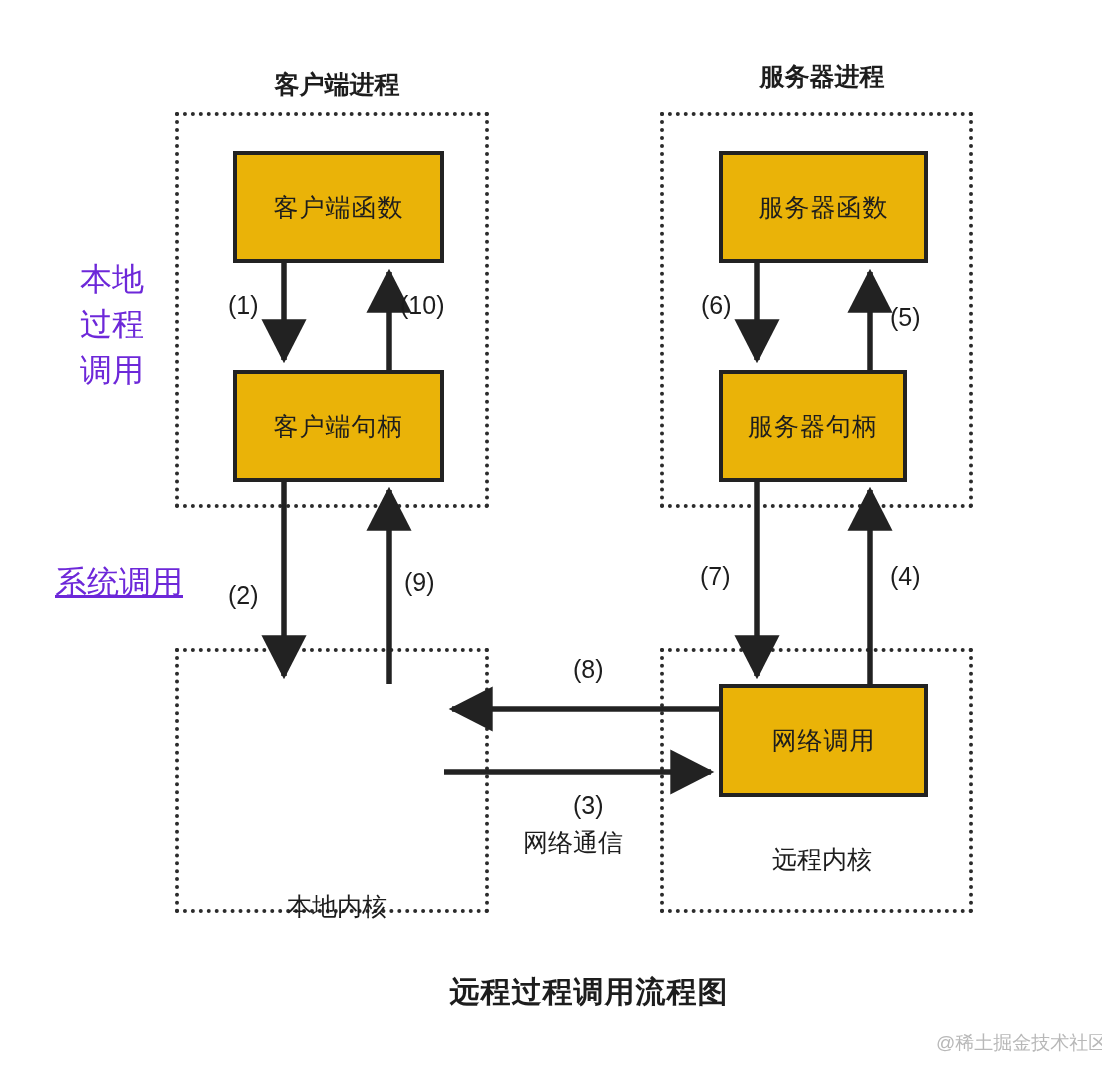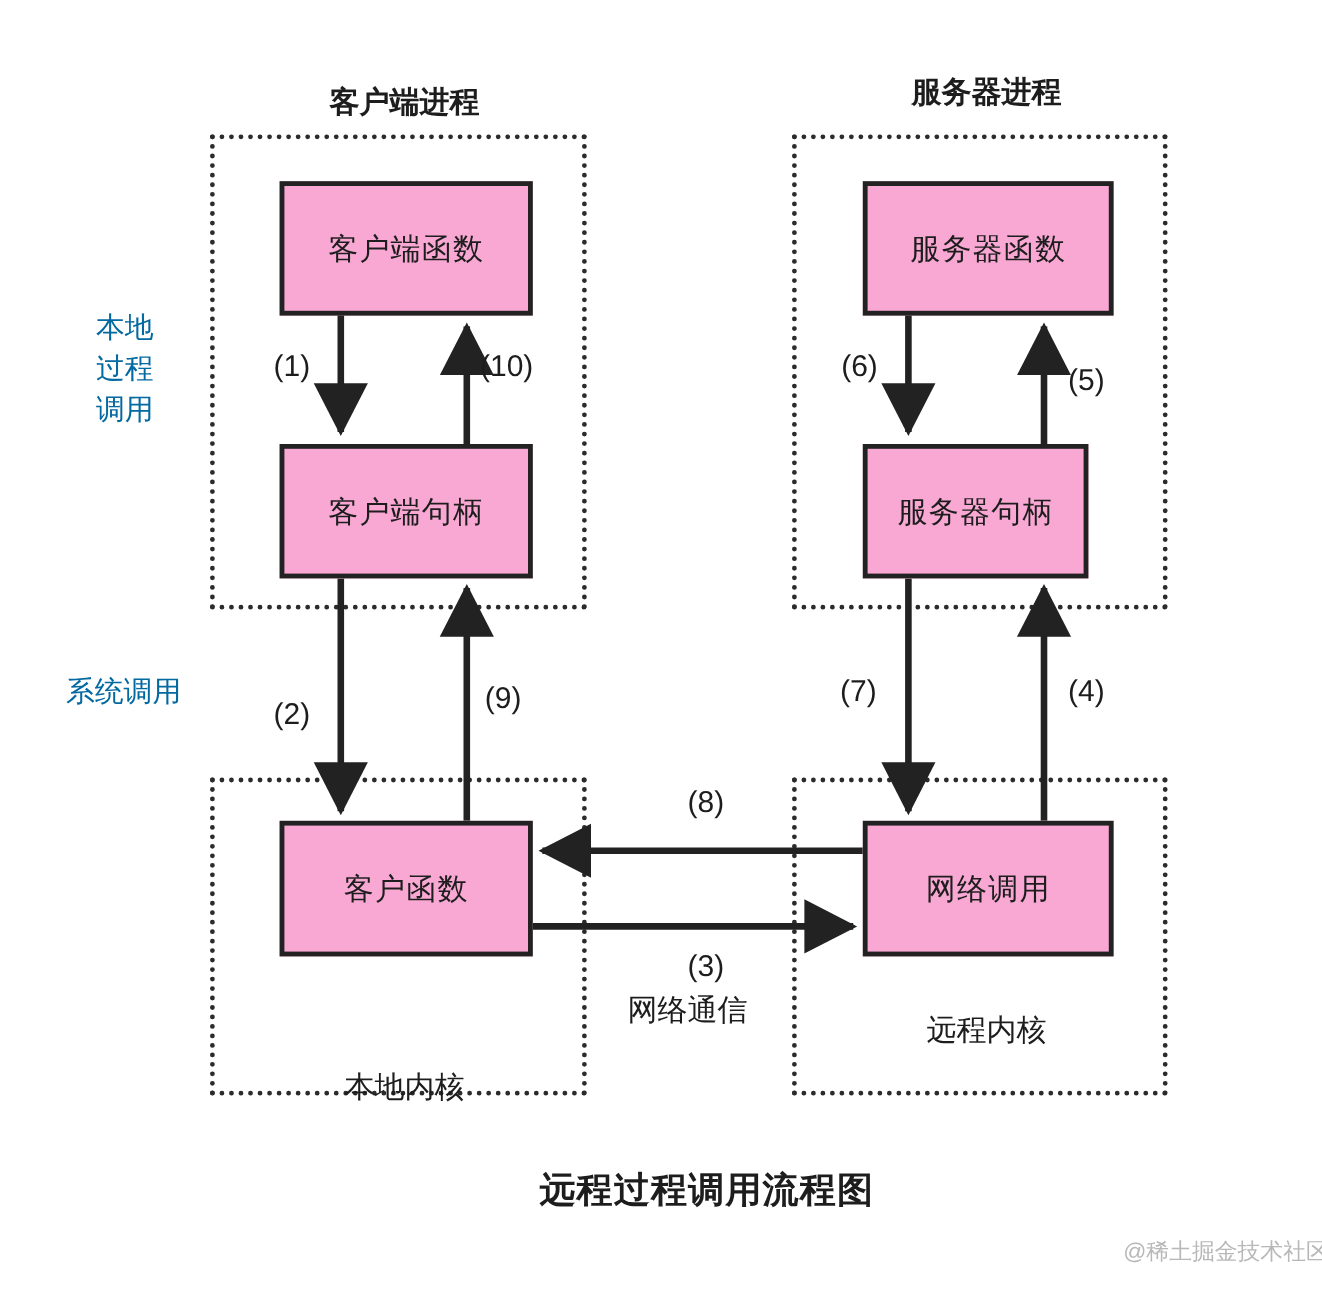--- a/index.html
+++ b/index.html
@@ -25,21 +25,21 @@
     border: 4px dotted #2b2b2b;
     box-sizing: border-box;
     background: transparent;
   }
 
   
   .node {
     position: absolute;
     box-sizing: border-box;
     border: 4px solid #222222;
-    background: #f9a8d4;
+    background: #eab308;
     display: flex;
     align-items: center;
     justify-content: center;
     font-size: 25px;
     letter-spacing: 1px;
     color: #1d1d1d;
     z-index: 5;
   }
 
   
@@ -86,22 +86,22 @@
   .watermark {
     position: absolute;
     font-size: 19px;
     color: #b8b8b8;
     white-space: nowrap;
     z-index: 6;
   }
 
   .side-label {
     position: absolute;
-    font-size: 24px;
-    color: #0369a1;
+    font-size: 32px;
+    color: #6d28d9;
     line-height: 1.42;
     white-space: pre-line;
     z-index: 6;
   }
 
   
   #arrows {
     position: absolute;
     left: 0; top: 0;
     width: 1102px; height: 1076px;
@@ -118,27 +118,26 @@
   <div class="process-title" style="left:822px; top:44px;">服务器进程</div>
 
   <div class="region" style="left:175px; top:112px; width:314px; height:396px;"></div>
   <div class="region" style="left:660px; top:112px; width:313px; height:396px;"></div>
   <div class="region" style="left:175px; top:648px; width:314px; height:265px;"></div>
   <div class="region" style="left:660px; top:648px; width:313px; height:265px;"></div>
 
   <div class="side-label" style="left:80px; top:257px;">本地
 过程
 调用</div>
-  <div class="side-label" style="left:55px; top:560px;">系统调用</div>
+  <div class="side-label" style="left:55px; top:560px;text-decoration:underline;">系统调用</div>
 
   <div class="node" style="left:233px; top:151px; width:211px; height:112px;">客户端函数</div>
   <div class="node" style="left:233px; top:370px; width:211px; height:112px;">客户端句柄</div>
   <div class="node" style="left:719px; top:151px; width:209px; height:112px;">服务器函数</div>
   <div class="node" style="left:719px; top:370px; width:188px; height:112px;">服务器句柄</div>
-  <div class="node" style="left:233px; top:684px; width:211px; height:113px;">客户函数</div>
   <div class="node" style="left:719px; top:684px; width:209px; height:113px;">网络调用</div>
 
   <div class="label center" style="left:337px; top:890px;">本地内核</div>
   <div class="label center" style="left:822px; top:843px;">远程内核</div>
   <div class="label center" style="left:573px; top:826px;">网络通信</div>
 
   <div class="step-num" style="left:228px; top:291px;">(1)</div>
   <div class="step-num" style="left:400px; top:291px;">(10)</div>
   <div class="step-num" style="left:228px; top:581px;">(2)</div>
   <div class="step-num" style="left:404px; top:568px;">(9)</div>

